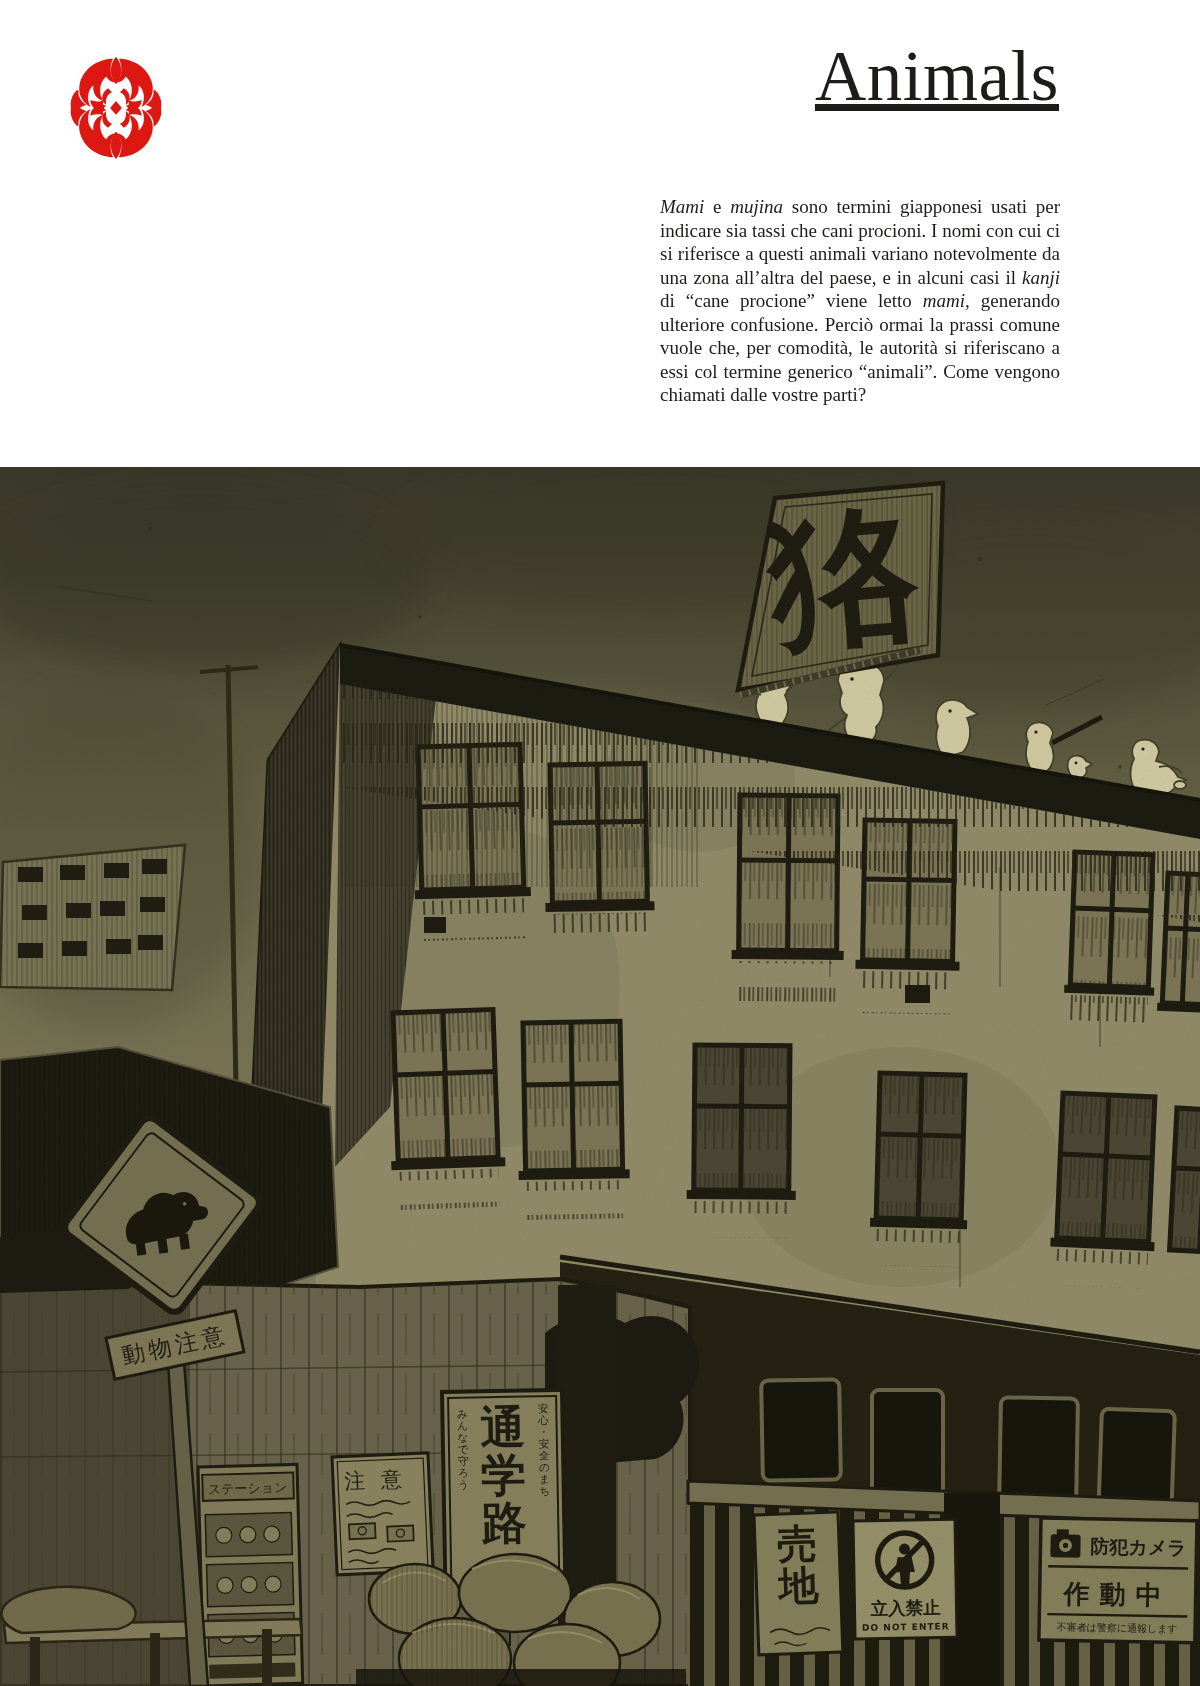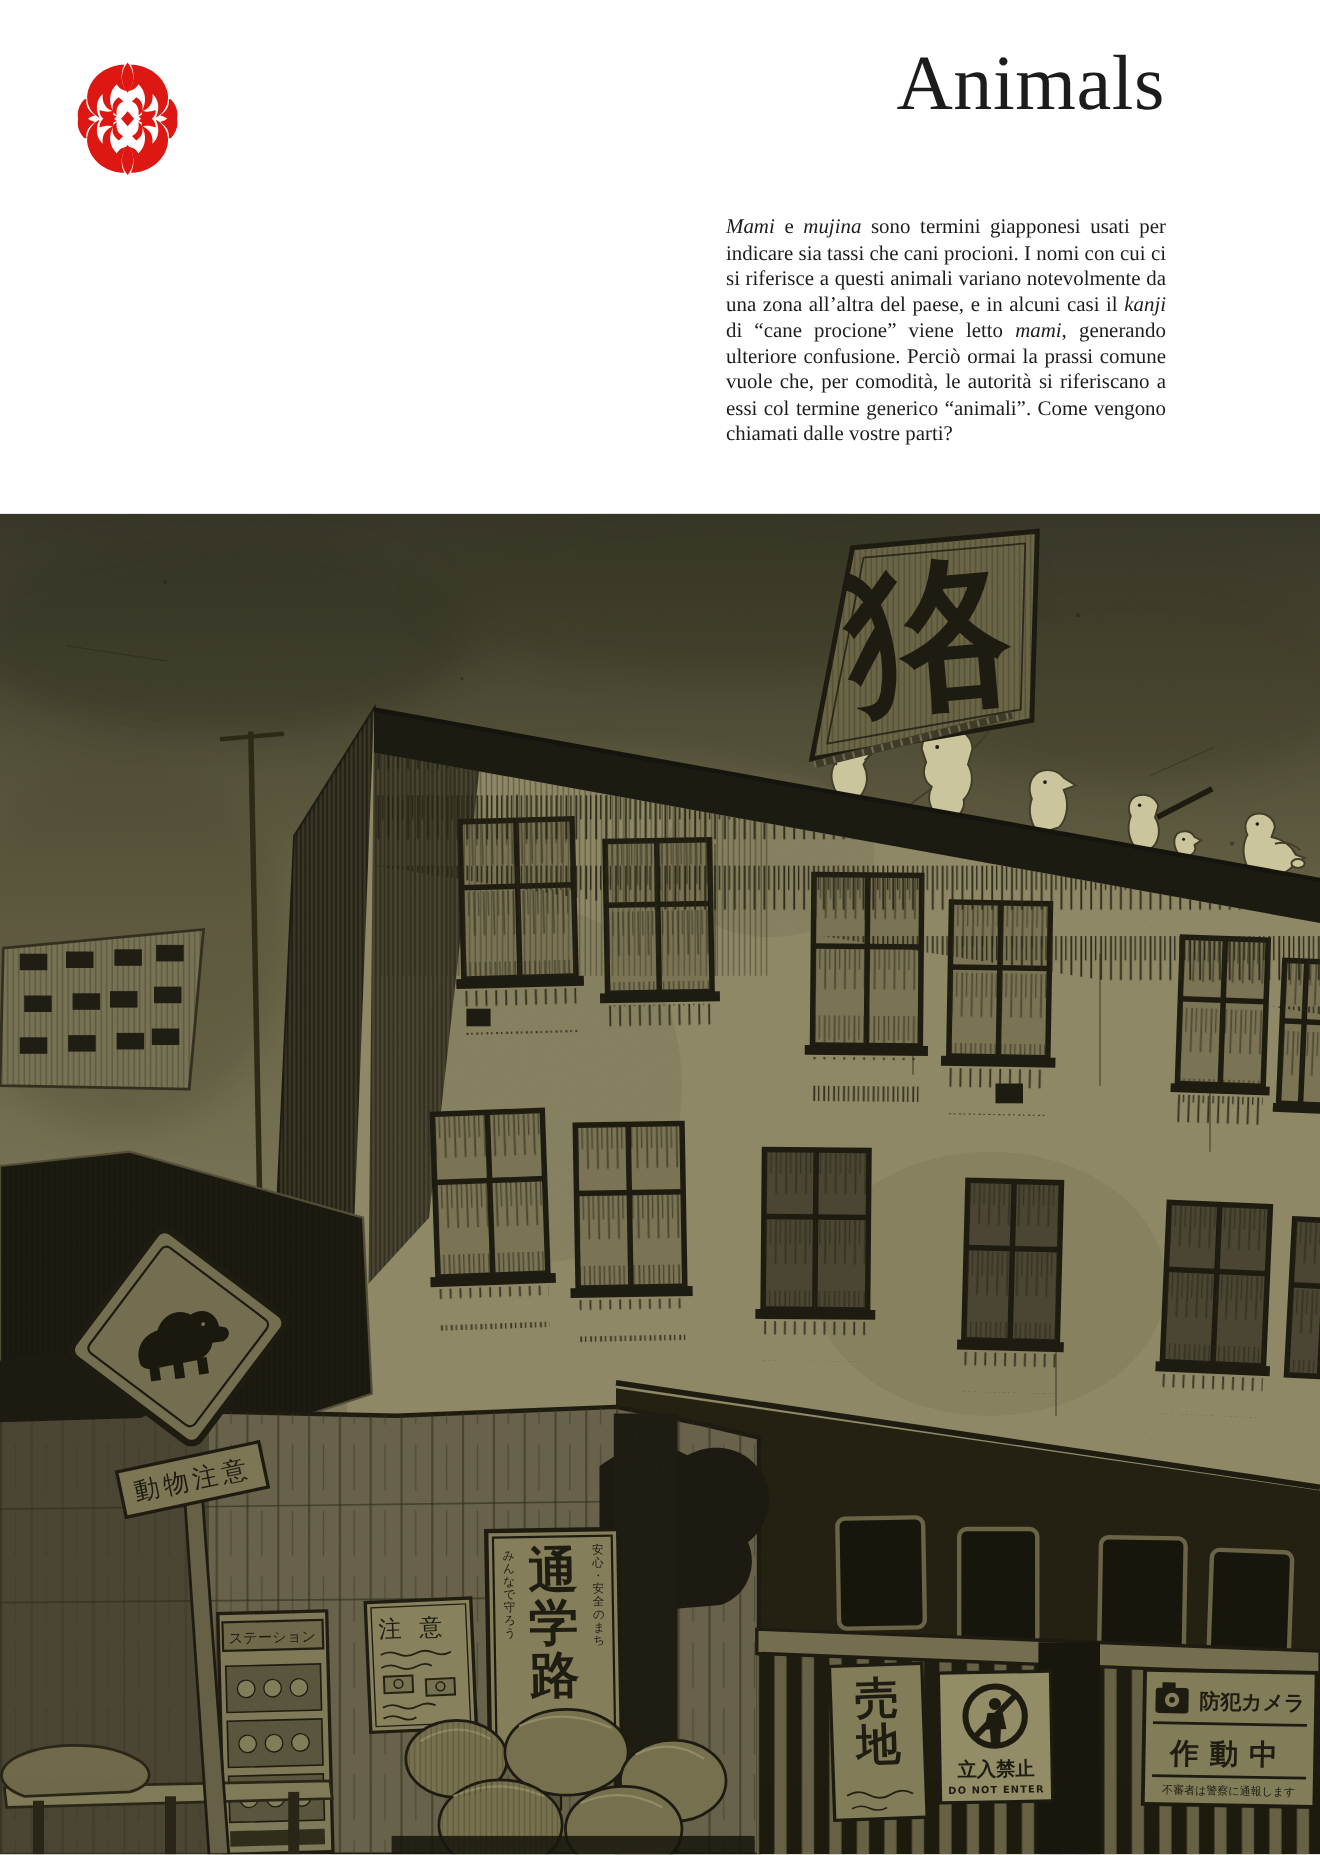--- a/index.html
+++ b/index.html
@@ -1,21 +1,21 @@
 <!DOCTYPE html>
 <html style="--paper: #ffffff; --ink: #1d1c1a; --accent-red: #dd1712; --sky-dark: #343226; --sky-light: #918b6a; --facade: #9b9570; --line-ink: #15130a; --creature-cream: #e5deb2; --board: #8d8761;"><head>
 <meta charset="utf-8">
 <style>
   html,body{margin:0;padding:0;}
   body{width:1200px;height:1686px;position:relative;background:#fff;
        font-family:"Liberation Serif", serif; color:var(--ink,#1d1c1a);}
   .page{position:absolute;inset:0;background:var(--paper,#ffffff);overflow:hidden;}
   #logo{position:absolute;left:57px;top:42px;width:118px;height:128px;}
   .masthead{position:absolute;top:40px;right:141px;text-align:right;}
-  .title{margin:0;font-size:71px;font-weight:400;line-height:1.02;letter-spacing:.5px;}
+  .title{margin:0;font-size:71px;font-weight:400;line-height:1.02;letter-spacing:.5px;text-decoration:underline;}
   .author{font-size:41px;line-height:1.08;margin-top:2px;}
   .intro{position:absolute;top:195px;left:660px;width:400px;margin:0;
          font-size:19px;line-height:23.5px;text-align:justify;}
   .intro i{font-style:italic;}
   .art{position:absolute;top:467px;left:0;width:1200px;height:1219px;display:block;}
   .stext{font-family:"DejaVu Sans","Liberation Sans",sans-serif;fill:var(--line-ink,#15130a);}
   .f-facade{fill:var(--facade,#9b9570);}
   .f-ink{fill:var(--line-ink,#15130a);}
   .f-cream{fill:var(--creature-cream,#e5deb2);}
   .creature{stroke:#403c27;stroke-width:1.8;}

